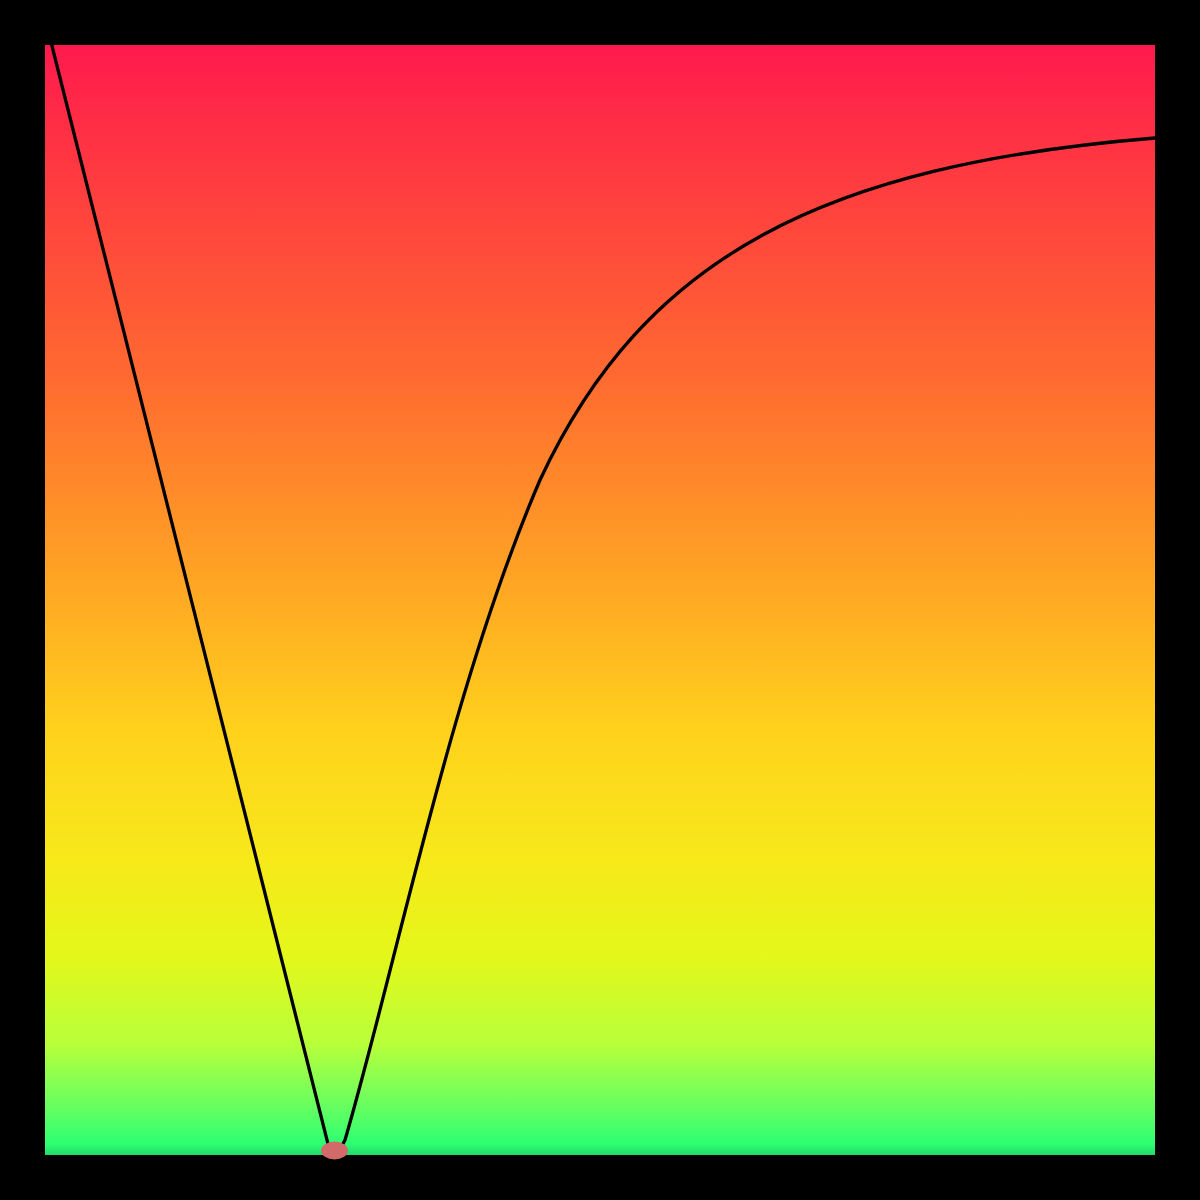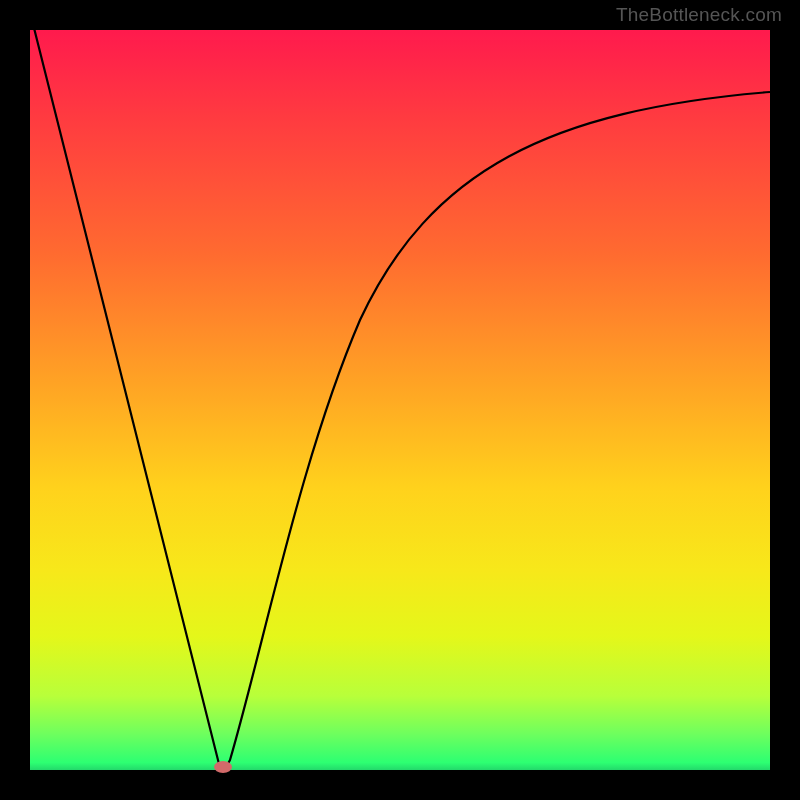--- a/index.html
+++ b/index.html
@@ -64,21 +64,20 @@
   .marker {
     fill: #d26a6a;
     stroke: none;
   }
 </style>
 </head>
 <body>
 
 <div class="frame">
 
-  <div class="watermark">TheBottleneck.com</div>
 
   <div class="plot">
     <svg class="curve" viewBox="0 0 740 740">
       <path d="M 2 -10
            L 190 738
            Q 194 742 200 730
            C 235 610, 270 430, 330 290
            C 400 140, 520 80, 740 62"></path>
       <ellipse class="marker" cx="193" cy="737" rx="9" ry="6"></ellipse>
     </svg>

